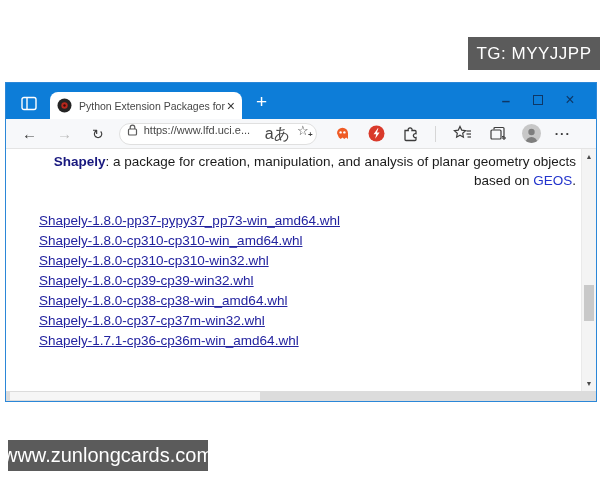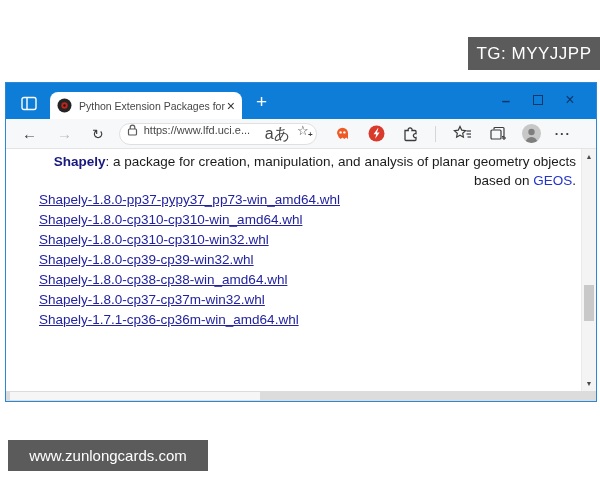--- a/index.html
+++ b/index.html
@@ -3,21 +3,21 @@
 <meta charset="utf-8">
 <style>
   * { margin:0; padding:0; box-sizing:border-box; }
   html,body { width:600px; height:480px; background:#fff; font-family:"Liberation Sans","DejaVu Sans",sans-serif; overflow:hidden; }
   .canvas { position:relative; width:600px; height:480px; background:#fff; }
 
   
   .tg-box { position:absolute; top:9px; right:0; width:132px; height:33px; background:#5b5b5b; color:#fff;
             display:flex; align-items:center; justify-content:center; font-size:17px; letter-spacing:.5px;margin-top:28px; }
   .wm-box { position:absolute; top:440px; left:8px; width:200px; height:31px; background:#5b5b5b; color:#fff;
-            display:flex; align-items:center; justify-content:center; font-size:15px; }
+            display:flex; align-items:center; justify-content:center; font-size:20px; }
 
   
   .browser { position:absolute; left:5px; top:82px; width:592px; height:320px; border:1px solid #2b87d8; background:#fff; }
 
   
   .tabstrip { height:36px; background:#0d7dd8; display:flex; align-items:flex-end; }
   .vtabs { margin:0 0 8px 15px; line-height:0; }
   .tab { margin-left:13px; width:192px; height:27px; background:#fff; border-radius:8px 8px 0 0;
          display:flex; align-items:center; padding:0 7px; }
   .favicon { width:15px; height:15px; flex:0 0 auto; line-height:0; }
@@ -46,21 +46,21 @@
   .divider { width:1px; height:16px; background:#d6d6d6; margin-left:15px; }
   .avatar { margin-left:15px; width:19px; height:19px; border-radius:50%; background:#c7c7c7; overflow:hidden; line-height:0;
             display:flex; align-items:flex-end; justify-content:center; }
   .more { margin-left:14px; margin-right:10px; font-size:13px; color:#3c3c3c; letter-spacing:1px; font-weight:bold; }
 
   
   .content { position:relative; height:242px; background:#fff; padding:3px 20px 0 12px; overflow:hidden; }
   .intro { font-size:13.5px; line-height:19px; color:#1b1b1b; padding-left:21px; text-indent:-21px; max-width:562px;text-align:right; }
   .intro b { color:#18187e; }
   .intro a { color:#2233cc; text-decoration:none; }
-  .links { margin-top:0; padding-left:21px; }
+  .links { margin-top:21px; padding-left:21px; }
   .links a { display:table; font-size:13.5px; line-height:20px; color:#23239f; text-decoration:underline; white-space:nowrap; }
   .links a.hl { background:#2e8deb; color:#fff; }
 
   .vscroll { position:absolute; right:0; top:0; width:15px; height:242px; background:#f4f4f4; border-left:1px solid #eaeaea; }
   .vs-arrow { position:absolute; left:0; width:100%; text-align:center; font-size:7px; color:#4a4a4a; }
   .vs-up { top:4px; } .vs-down { bottom:4px; }
   .vs-thumb { position:absolute; left:2px; right:2px; top:136px; height:36px; background:#c9c9c9; }
 
   .hscroll { position:relative; height:10px; background:#dcdcdc; }
   .hs-thumb { position:absolute; left:4px; top:1px; bottom:1px; width:250px; background:#f6f6f6; }

